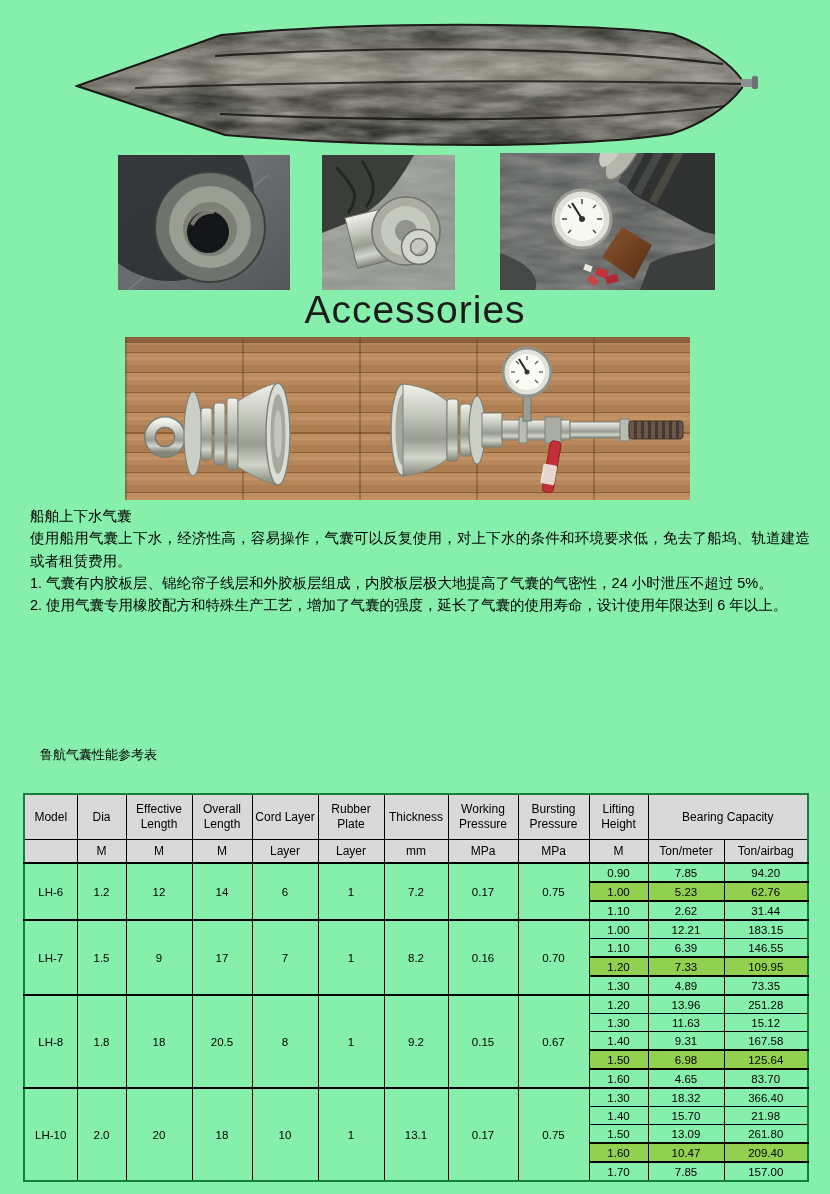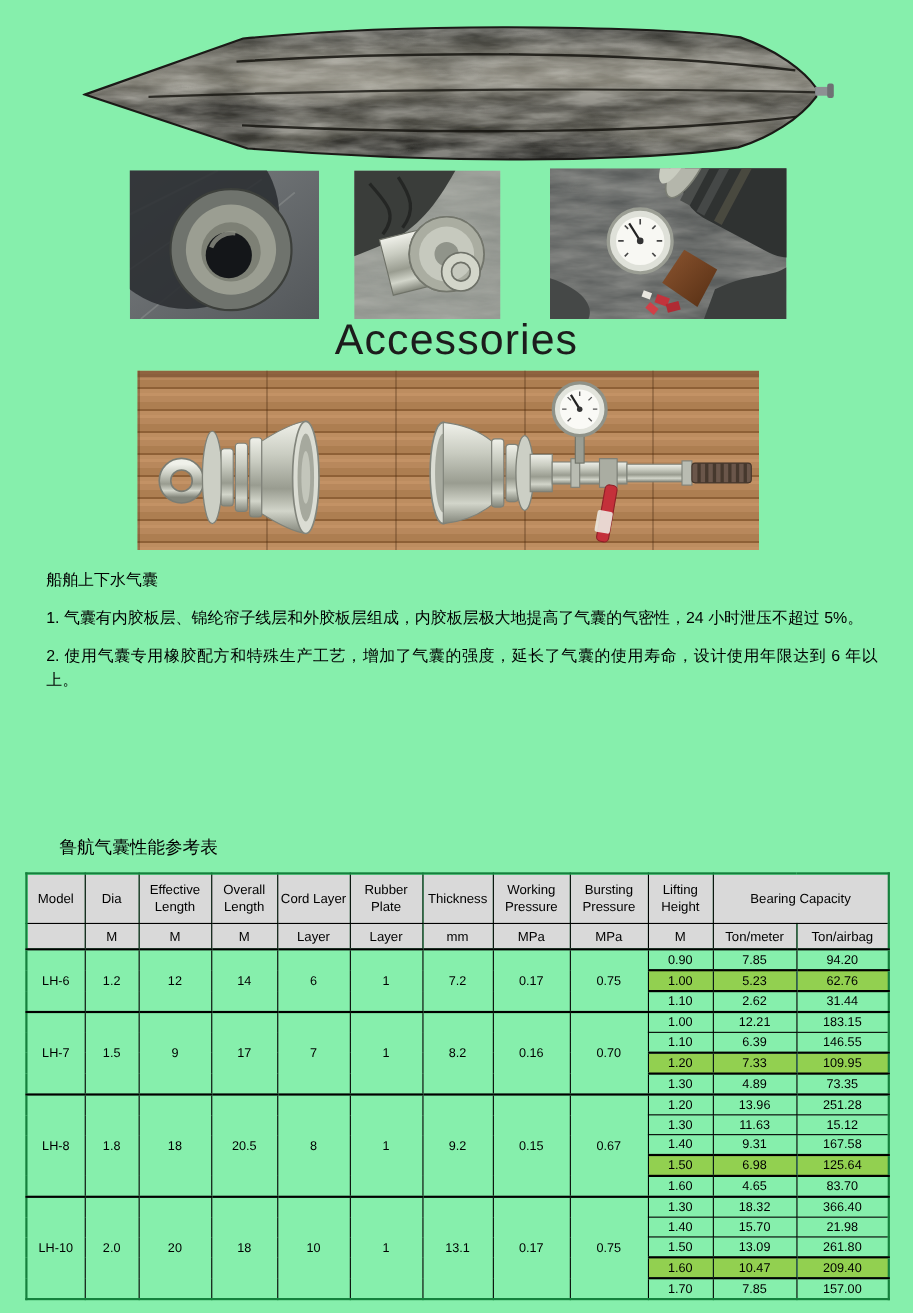--- a/index.html
+++ b/index.html
@@ -13,22 +13,22 @@
   .p3{left:500px;top:153px;width:215px;height:137px;}
   .acc-title{position:absolute;left:0;right:0;top:288px;margin:0;text-align:center;
              font-size:39px;font-weight:400;letter-spacing:1px;color:#1c1c1c;}
   .wood{position:absolute;left:125px;top:337px;width:565px;height:163px;
     background:
       repeating-linear-gradient(90deg, rgba(70,40,15,0.30) 0 2px, rgba(0,0,0,0) 2px 117px),
       repeating-linear-gradient(180deg,#c39265 0 3px,#b8885c 3px 8px,#ad7e51 8px 15px,#8e6036 15px 16.5px,#bd8d60 16.5px 20px);}
   .wood svg{position:absolute;left:0;top:0;width:565px;height:163px;}
   .intro{position:absolute;left:30px;top:505px;width:780px;font-size:14.5px;
          line-height:22.3px;text-align:justify;}
-  .intro p{margin:12px;}
-  .tbl-title{position:absolute;left:40px;top:746px;margin:14px;font-size:16px;}
+  .intro p{margin:0;}
+  .tbl-title{position:absolute;left:40px;top:746px;margin:0;font-size:13px;}
   table.perf{position:absolute;left:23px;top:793px;width:784px;table-layout:fixed;
              border-collapse:collapse;border:2px solid #15803d;font-size:11.5px;}
   .perf th,.perf td{border:1px solid #000;text-align:center;vertical-align:middle;
                     padding:0;overflow:hidden;}
   .perf thead th{background:#d9d9d9;font-weight:400;font-size:12px;line-height:1.25;}
   .perf thead tr.hrow1 th{height:44px;}
   .perf thead tr.hrow2 th{height:22px;}
   .perf td{height:17px;}
   .perf tr.gs td{border-top-width:2px;}
   .perf tr.hl td.sub{background:#92d050;border-top-width:2px;border-bottom-width:2px;}
@@ -229,20 +229,21 @@
               <rect x="544" y="84" width="3" height="18"></rect>
             <rect x="551" y="84" width="3" height="18"></rect>
           </g>
         </g>
       </g>
     </svg>
   </div>
 
   <div class="intro">
     <p>船舶上下水气囊</p>
+    <p>使用船用气囊上下水，经济性高，容易操作，气囊可以反复使用，对上下水的条件和环境要求低，免去了船坞、轨道建造或者租赁费用。</p>
     <p>1. 气囊有内胶板层、锦纶帘子线层和外胶板层组成，内胶板层极大地提高了气囊的气密性，24 小时泄压不超过 5%。</p>
     <p>2. 使用气囊专用橡胶配方和特殊生产工艺，增加了气囊的强度，延长了气囊的使用寿命，设计使用年限达到 6 年以上。</p>
   </div>
 
   <p class="tbl-title">鲁航气囊性能参考表</p>
 
   <table class="perf">
     <colgroup>
       <col style="width:53px">
         <col style="width:49px">

